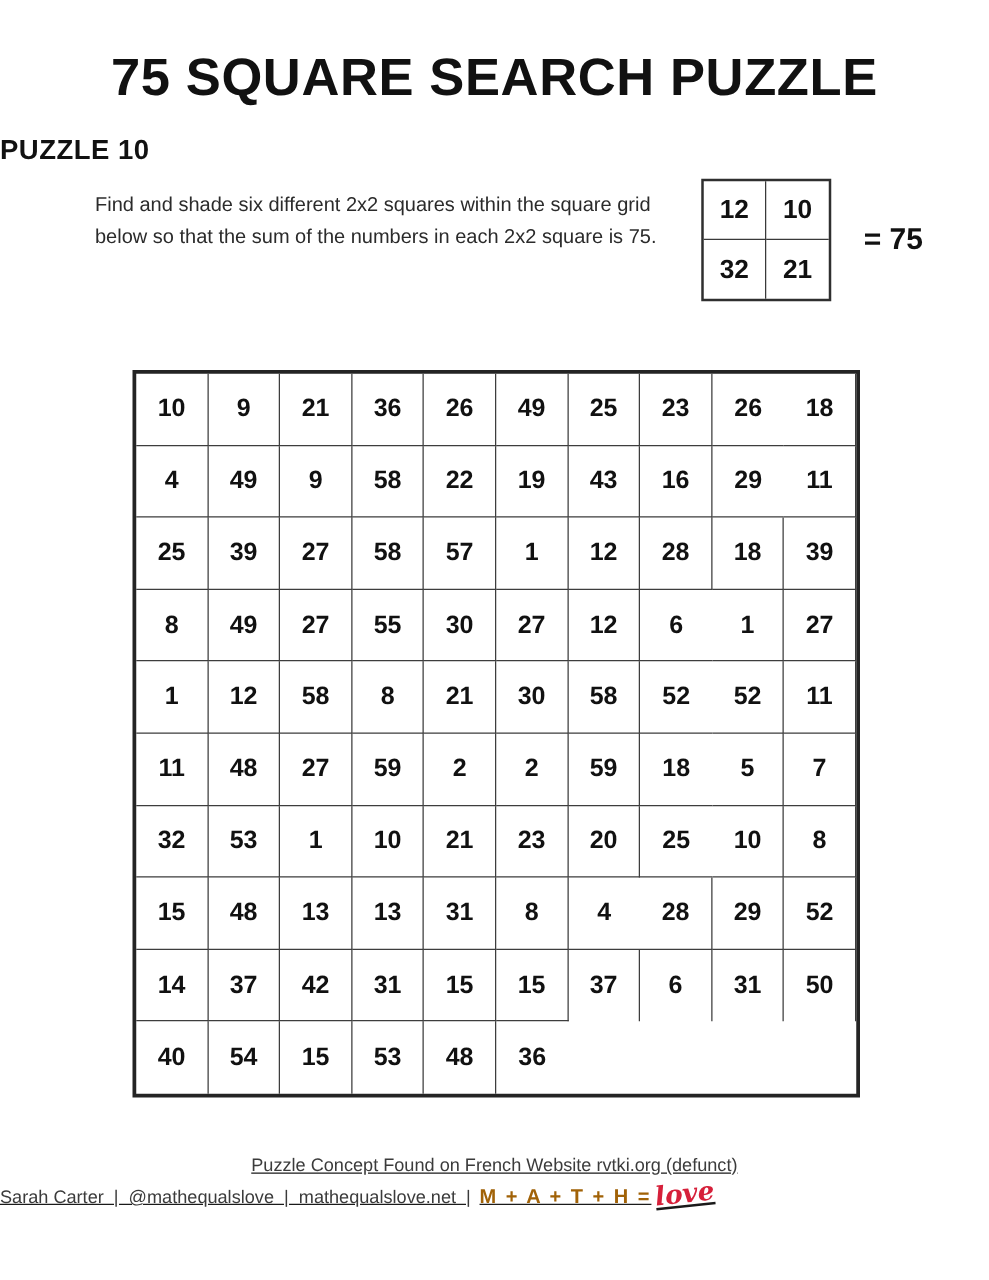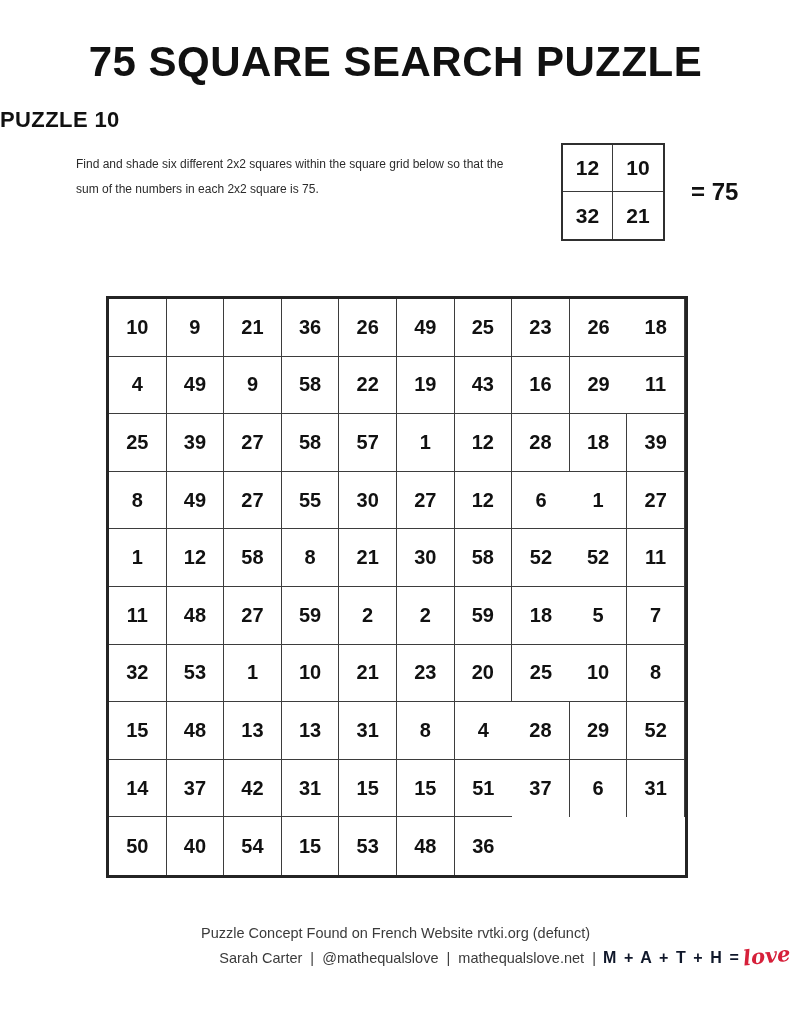--- a/index.html
+++ b/index.html
@@ -44,21 +44,21 @@
     letter-spacing: 0.4px;
     color: #111111;
   }
 
   
   .instructions {
     position: absolute;
     left: 76px;
     top: 152px;
     width: 452px;
-    font-size: 12px;
+    font-size: 16px;
     line-height: 25px;
     color: #2b2b2b;
     font-weight: normal;
   }
 
   
   .example-wrap {
     position: absolute;
     left: 561px;
     top: 143px;
@@ -120,48 +120,49 @@
   .cell.last-col { border-right: none; }
   .cell.last-row { border-bottom: none; }
 
   
   .footer {
     position: absolute;
     left: 0;
     top: 922px;
     width: 791px;
     text-align: center;
+    text-decoration: underline;
   }
   .footer-line1 {
     font-size: 14.5px;
     color: #3b3b3b;
     line-height: 22px;
   }
   .footer-line2 {
     display: flex;
     align-items: center;
-    justify-content: flex-end;
+    justify-content: flex-start;
     gap: 0px;
     font-size: 14.5px;
     color: #3b3b3b;
     line-height: 24px;
     margin-top: 2px;
   }
   .footer-credit { white-space: pre; }
   .mtl-logo {
     display: inline-flex;
     align-items: baseline;
     margin-left: 7px;
     white-space: nowrap;
   }
   .mtl-eq {
     font-size: 16px;
     font-weight: bold;
     letter-spacing: 1.6px;
-    color: #0f172a;
+    color: #a16207;
   }
   .mtl-love {
     font-family: "DejaVu Serif", serif;
     font-style: italic;
     font-size: 21px;
     font-weight: bold;
     color: #d6203a;
     margin-left: 3px;
     transform: rotate(-6deg);
     display: inline-block;
@@ -268,21 +269,20 @@
       <div class="cell last-col">4</div>
       <div class="cell">28</div>
       <div class="cell">29</div>
       <div class="cell">52</div>
       <div class="cell">14</div>
       <div class="cell">37</div>
       <div class="cell">42</div>
       <div class="cell">31</div>
       <div class="cell">15</div>
       <div class="cell">15</div>
-      <div class="cell last-col">51</div>
       <div class="cell last-row">37</div>
       <div class="cell last-row">6</div>
       <div class="cell last-row">31</div>
       <div class="cell last-row">50</div>
       <div class="cell last-row">40</div>
       <div class="cell last-row">54</div>
       <div class="cell last-row">15</div>
       <div class="cell last-row">53</div>
       <div class="cell last-row">48</div>
       <div class="cell last-col last-row">36</div>

